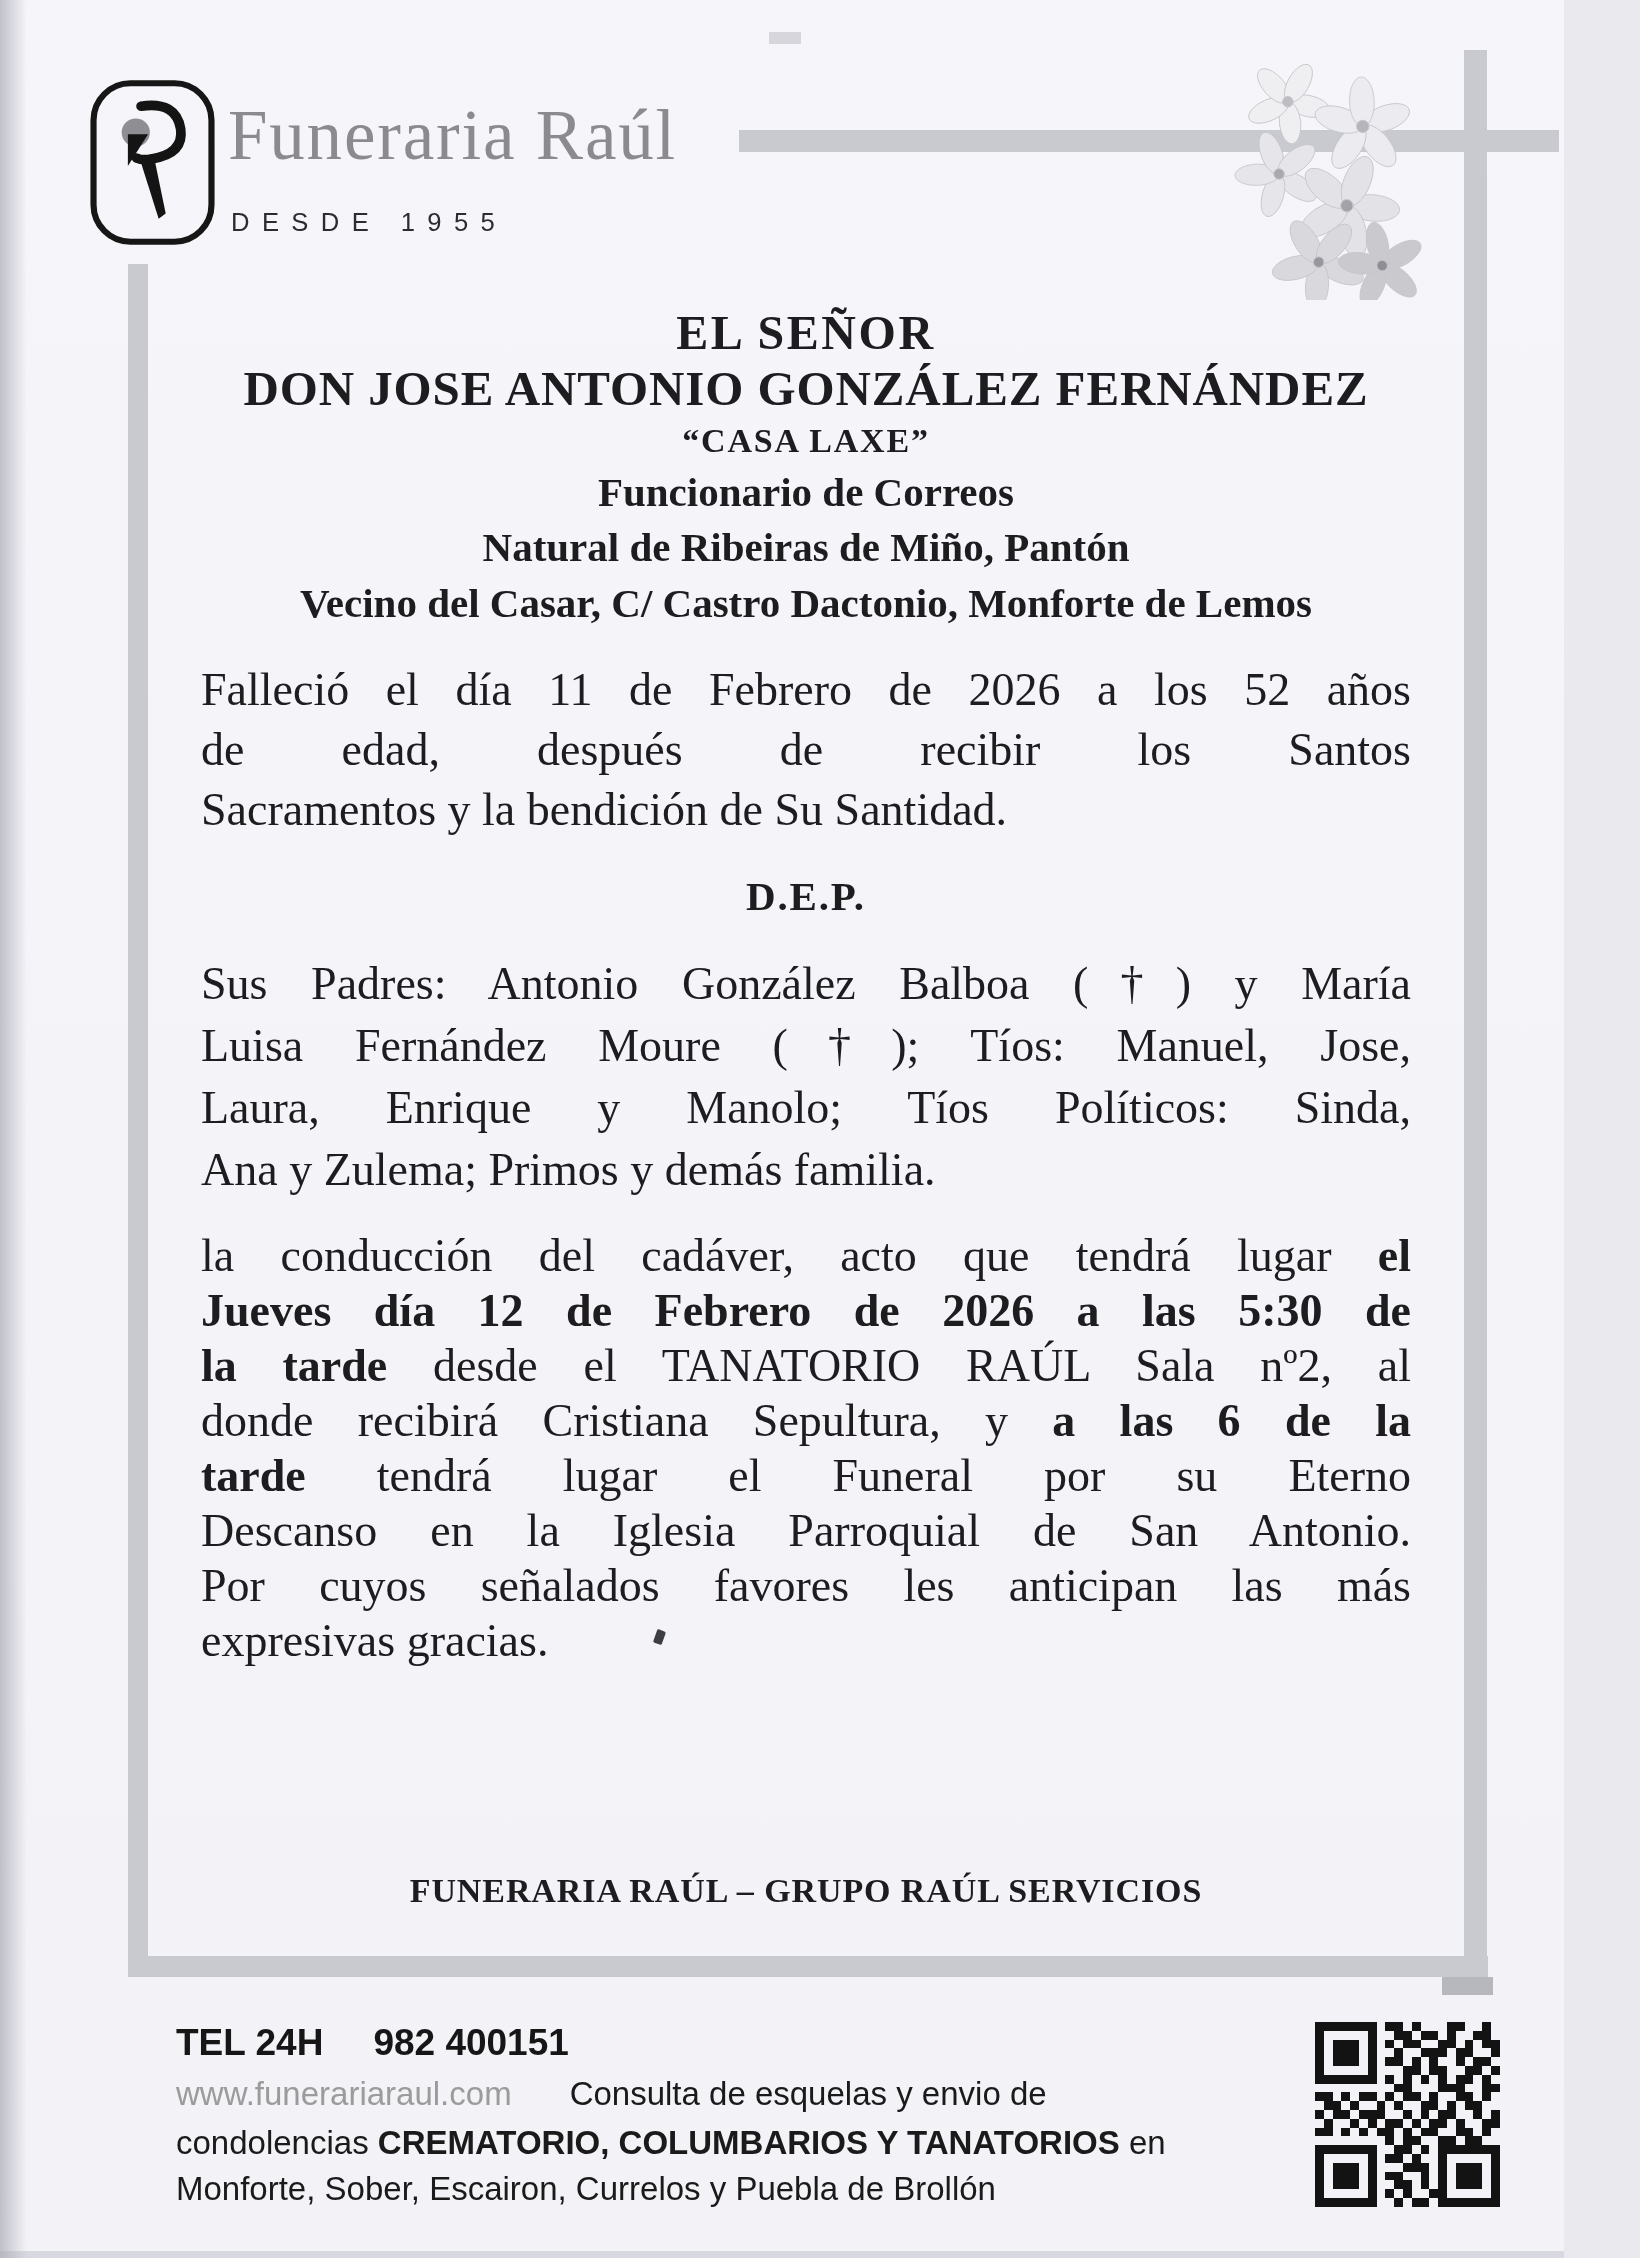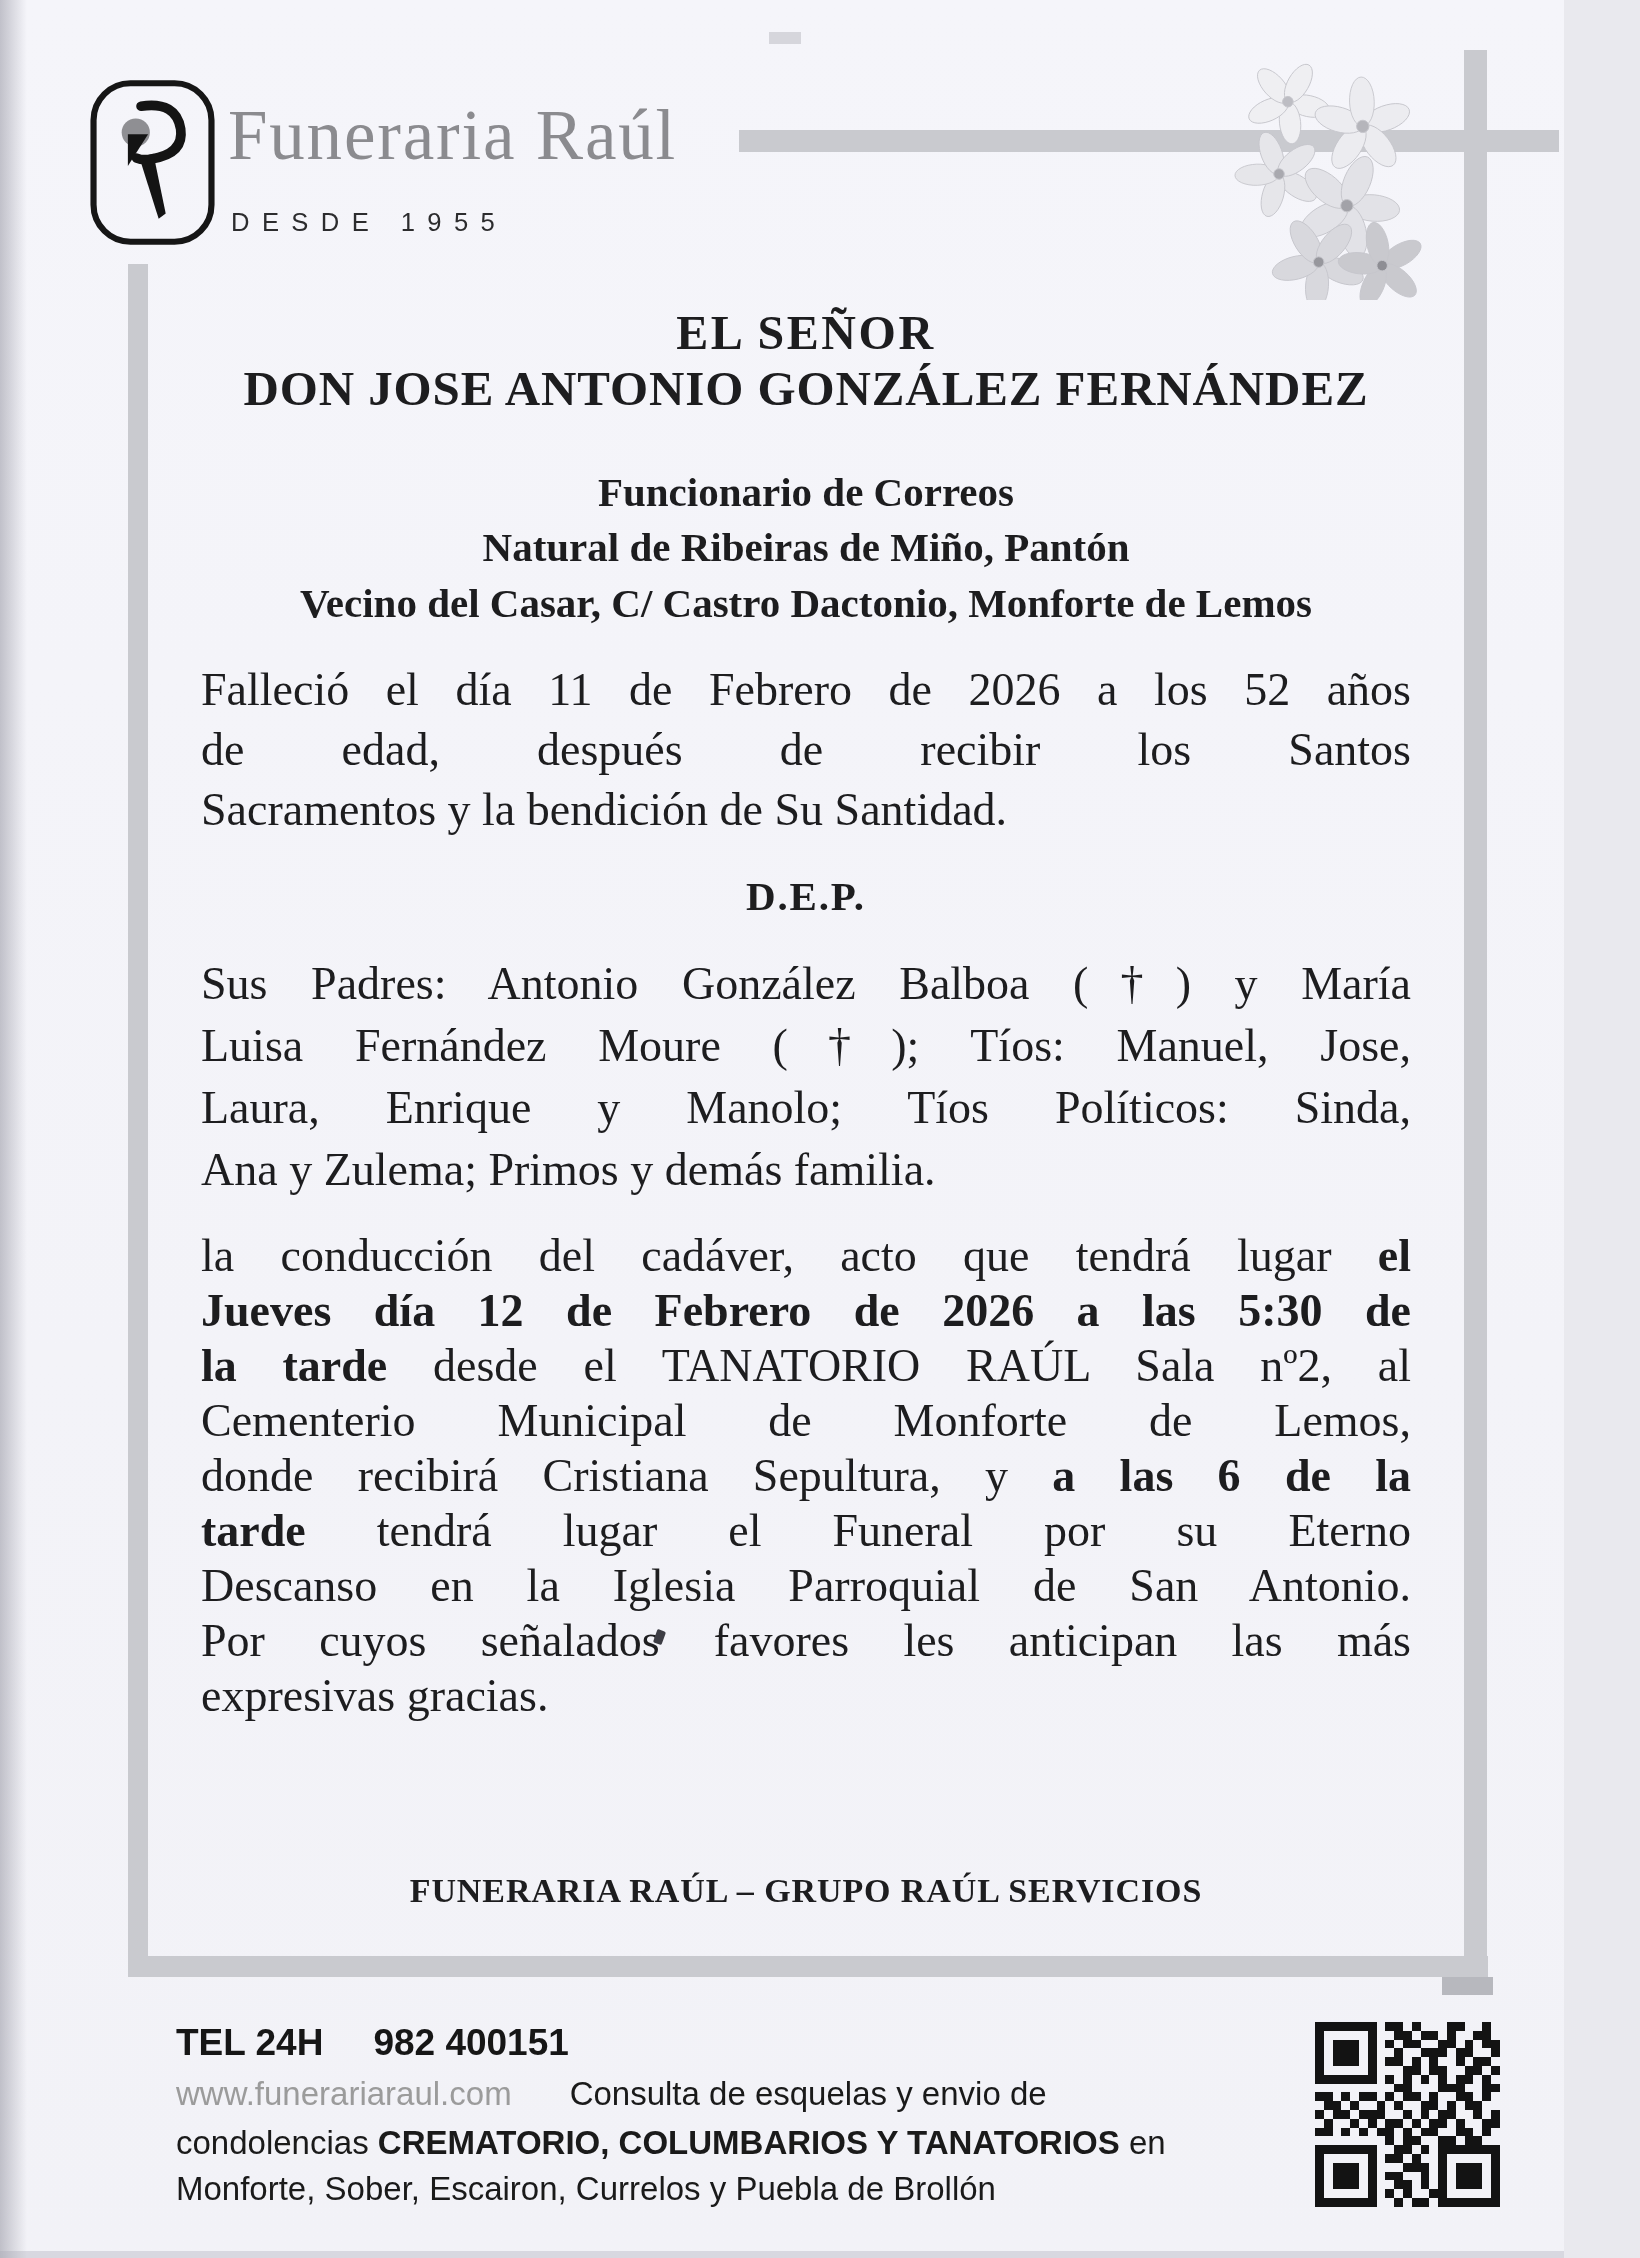--- a/index.html
+++ b/index.html
@@ -123,41 +123,41 @@
           <ellipse cx="25" cy="0" rx="25" ry="12" transform="rotate(144)"></ellipse>
           <ellipse cx="25" cy="0" rx="25" ry="12" transform="rotate(216)"></ellipse>
           <ellipse cx="25" cy="0" rx="25" ry="12" transform="rotate(288)"></ellipse>
           <circle r="6" fill="#8e8e94"></circle>
       </g>
     </g>
   </svg>
 
   <div class="abs col h-title">EL SEÑOR</div>
   <div class="abs col h-name">DON JOSE ANTONIO GONZÁLEZ FERNÁNDEZ</div>
+  <div class="abs col h-alias">“CASA LAXE”</div>
   <div class="abs col h-occ">Funcionario de Correos</div>
   <div class="abs col h-origin">Natural de Ribeiras de Miño, Pantón</div>
   <div class="abs col h-res">Vecino del Casar, C/ Castro Dactonio, Monforte de Lemos</div>
 
   <div class="abs para p1">
       <div class="tline stretch"><span>Falleció el día 11 de Febrero de 2026 a los 52 años</span></div>
       <div class="tline stretch"><span>de edad, después de recibir los Santos</span></div>
       <div class="tline"><span>Sacramentos y la bendición de Su Santidad.</span></div>
     </div>
   <div class="abs col dep">D.E.P.</div>
   <div class="abs para p2">
       <div class="tline stretch"><span>Sus Padres: Antonio González Balboa (†) y María</span></div>
       <div class="tline stretch"><span>Luisa Fernández Moure (†); Tíos: Manuel, Jose,</span></div>
       <div class="tline stretch"><span>Laura, Enrique y Manolo; Tíos Políticos: Sinda,</span></div>
       <div class="tline"><span>Ana y Zulema; Primos y demás familia.</span></div>
     </div>
   <div class="abs para p3">
       <div class="tline stretch"><span>la conducción del cadáver, acto que tendrá lugar </span><span class="b">el</span></div>
       <div class="tline stretch"><span class="b">Jueves día 12 de Febrero de 2026 a las 5:30 de</span></div>
       <div class="tline stretch"><span class="b">la tarde</span><span> desde el TANATORIO RAÚL Sala nº2, al</span></div>
-      <div class="tline stretch"><span>Cementerio Municipal de Monforte de Lemos,</span></div>
       <div class="tline stretch"><span>donde recibirá Cristiana Sepultura, y </span><span class="b">a las 6 de la</span></div>
       <div class="tline stretch"><span class="b">tarde</span><span> tendrá lugar el Funeral por su Eterno</span></div>
       <div class="tline stretch"><span>Descanso en la Iglesia Parroquial de San Antonio.</span></div>
       <div class="tline stretch"><span>Por cuyos señalados favores les anticipan las más</span></div>
       <div class="tline"><span>expresivas gracias.</span></div>
     </div>
   <div class="abs col orgline">FUNERARIA RAÚL – GRUPO RAÚL SERVICIOS</div>
 
   <div class="abs foot tel">
     <span>TEL 24H</span><span class="num">982 400151</span>

